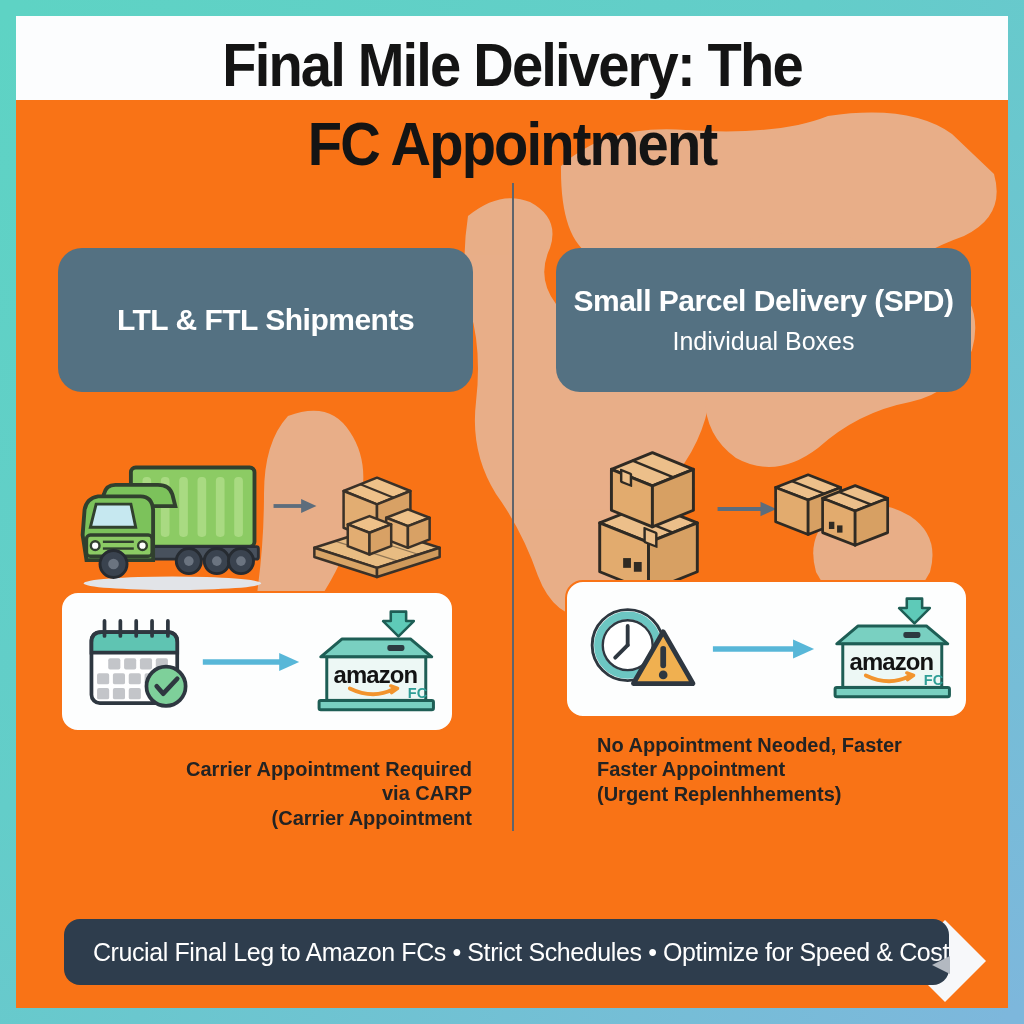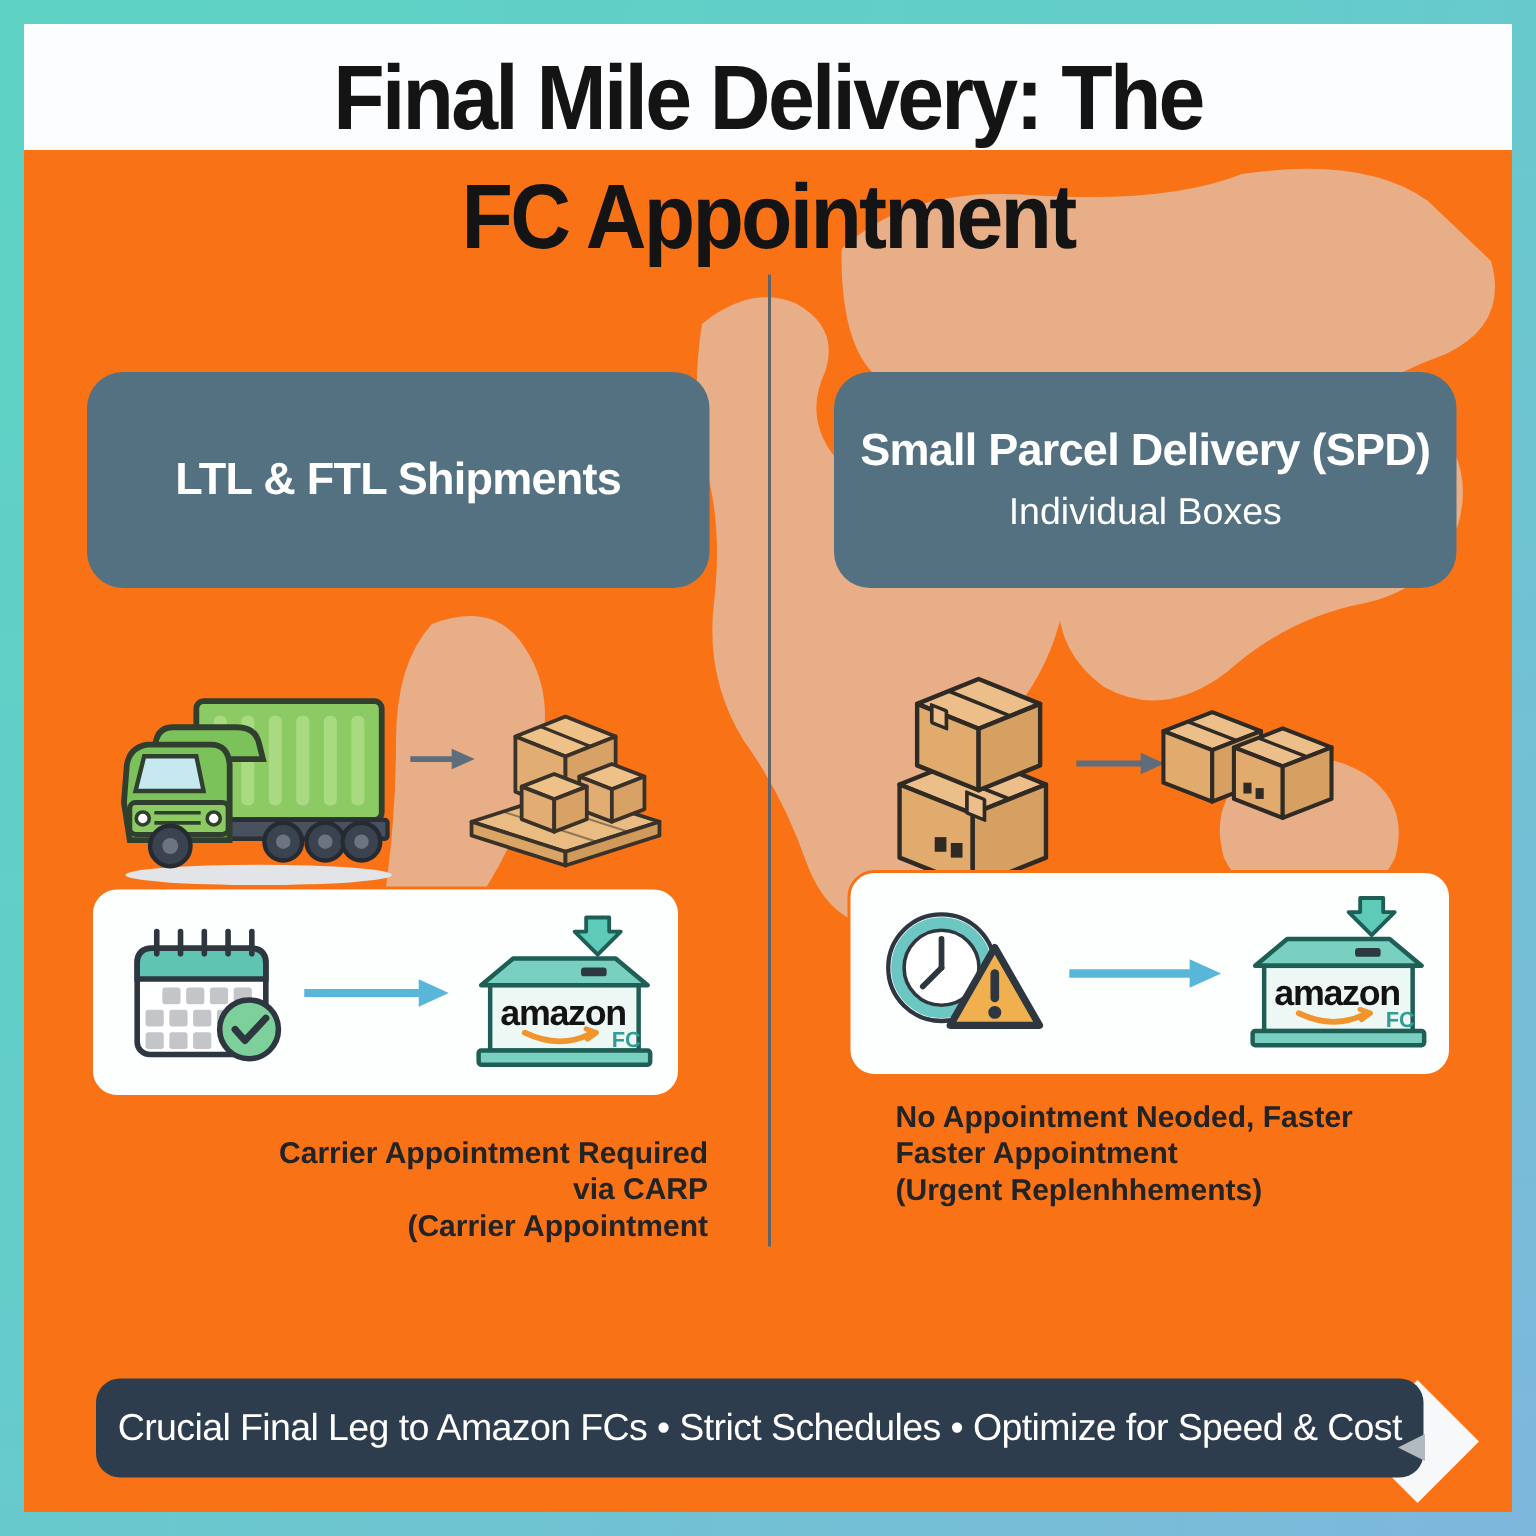--- a/index.html
+++ b/index.html
@@ -36,21 +36,21 @@
                   display:flex; align-items:center; justify-content:space-between; z-index:2; }
   .pc-left  { left:60px;  top:591px; width:394px; height:141px; padding:0 16px 0 22px; }
   .pc-right { left:565px; top:580px; width:403px; height:138px; padding:0 14px 0 18px; }
 
   .caption { position:absolute; z-index:2; color:#232323; font-size:20px; line-height:1.22;font-weight:bold; }
   .cap-left  { left:56px; top:757px; width:416px; text-align:right; }
   .cap-right { left:597px; top:733px; width:372px; text-align:left; }
   .caption span { display:block; }
 
   .banner { position:absolute; left:64px; top:919px; width:885px; height:66px; background:#2e3d4d;
-            border-radius:16px; display:flex; align-items:center; justify-content:center; z-index:3;
+            border-radius:16px; display:flex; align-items:center; justify-content:flex-end; z-index:3;
             color:#fff; font-size:25px; letter-spacing:-.4px; white-space:nowrap; }
 
   .diamond { position:absolute; left:916px; top:932px; width:58px; height:58px; background:#f7f8fa;
              transform:rotate(45deg); z-index:2; }
   .banner-tail { position:absolute; left:932px; top:956px; width:0; height:0; z-index:4;
                  border-top:9px solid transparent; border-bottom:9px solid transparent;
                  border-right:18px solid #b3b9c1; }
 </style>
 </head>
 <body>

